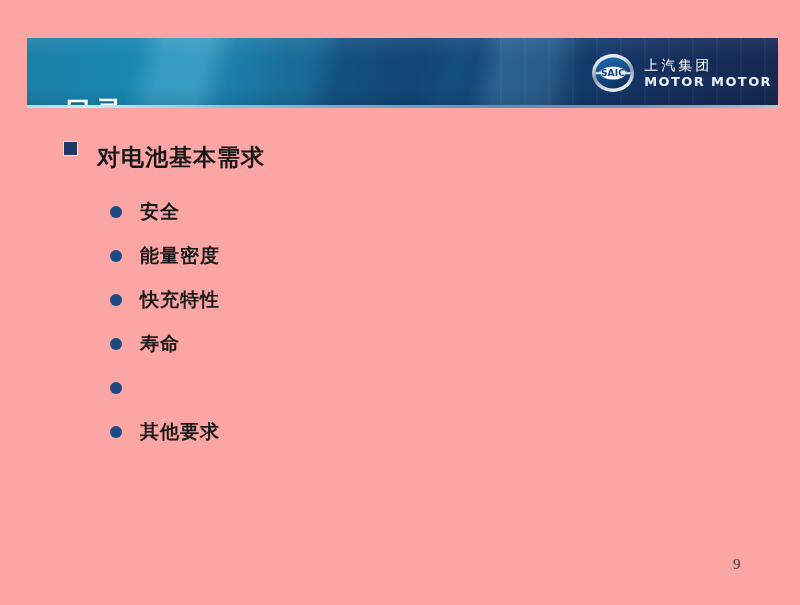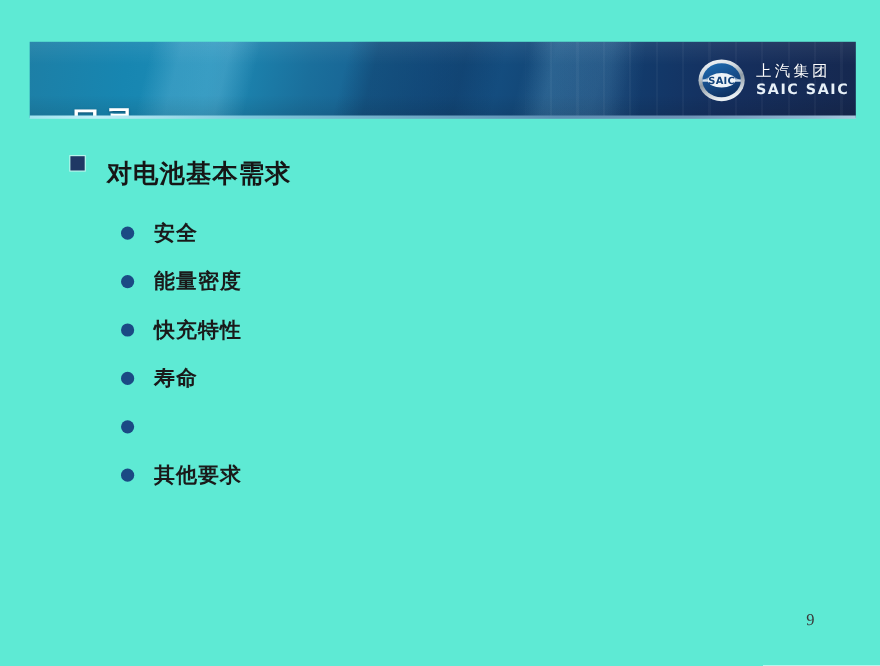--- a/index.html
+++ b/index.html
@@ -14,21 +14,21 @@
     overflow: hidden;
     font-family: "DejaVu Sans", "Liberation Sans", sans-serif;
   }
 
   
   .slide {
     position: absolute;
     left: 0; top: 0;
     width: 800px;
     height: 605px;
-    background: #5eead4;
+    background: #fca5a5;
   }
 
   
   .banner {
     position: absolute;
     left: 27px;
     top: 38px;
     width: 751px;
     height: 69px;
     overflow: hidden;
@@ -249,21 +249,21 @@
           <ellipse cx="23" cy="23" rx="21" ry="19" fill="url(#ringGrad)"></ellipse>
           <ellipse cx="23" cy="23" rx="17.5" ry="15.5" fill="url(#innerGrad)"></ellipse>
           <path d="M6 23 Q23 13 40 23 Q23 20 6 23 Z" fill="#cfe0ec" opacity="0.55"></path>
           <rect x="5.5" y="22.2" width="35" height="2.1" fill="#e6eef4" opacity="0.9"></rect>
           <ellipse cx="23" cy="23" rx="12.5" ry="6.6" fill="#eef4f8"></ellipse>
           <text x="23" y="26.2" text-anchor="middle" font-family="DejaVu Sans, Liberation Sans, sans-serif" font-size="9" font-weight="bold" fill="#12447c" letter-spacing="0.2">SAIC</text>
         </svg>
       </div>
       <div class="logo-text">
         <div class="logo-cn">上汽集团</div>
-        <div class="logo-en">SAIC SAIC</div>
+        <div class="logo-en">MOTOR MOTOR</div>
       </div>
     </div>
   </div>
   <div class="banner-bottom-edge"></div>
 
   <div class="content">
 
     <div class="lvl1">
       <span class="sq-bullet"></span>
       <span class="lvl1-label">对电池基本需求</span>

